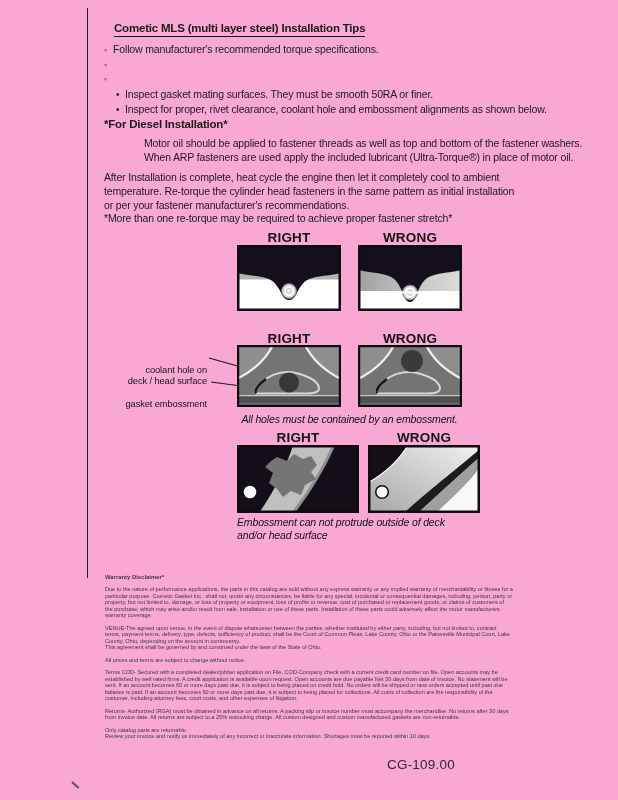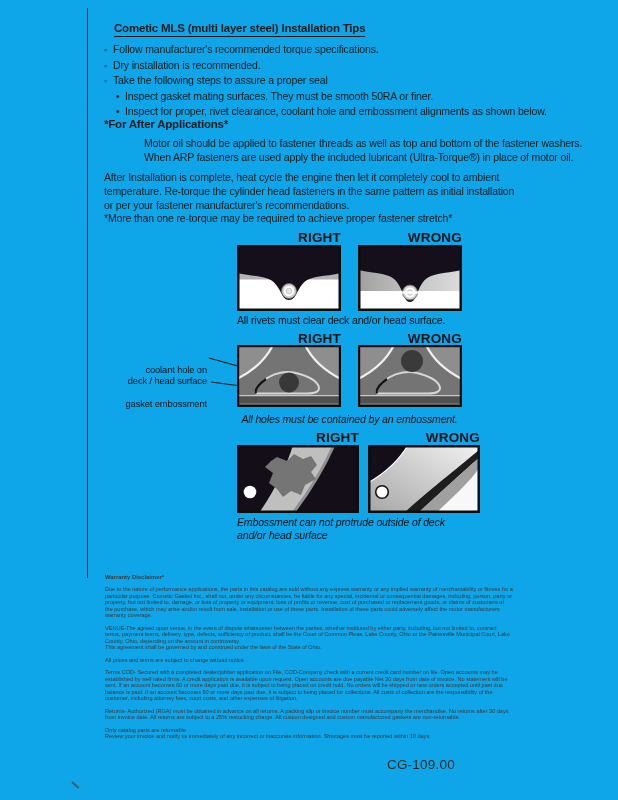--- a/index.html
+++ b/index.html
@@ -1,17 +1,17 @@
 <!DOCTYPE html>
 <html><head>
 <meta charset="utf-8">
 <style>
   html,body{margin:0;padding:0;background:#e8e8e8;}
   .page{
-    position:relative;width:618px;height:800px;background:#0ea5e9;
+    position:relative;width:618px;height:800px;background:#f9a8d4;
     font-family:"Liberation Sans",sans-serif;color:#1a1a1a;overflow:hidden;
     margin:0 auto;
   }
   .abs{position:absolute;}
   
   .edge-line{left:87px;top:8px;width:1.3px;height:570px;background:#1c1c1c;}
   .corner-mark{left:71px;top:784px;width:9px;height:1.5px;background:#555;transform:rotate(42deg);}
   
   .title{left:114px;top:22px;font-size:11.5px;font-weight:bold;letter-spacing:-0.2px;
          border-bottom:1.4px solid #111;padding-bottom:2px;white-space:nowrap;}
@@ -21,21 +21,21 @@
   .bmark{width:9px;font-size:9px;flex:0 0 9px;}
   .srow{padding-left:12px;}
   .smark{width:9px;font-size:10px;flex:0 0 9px;}
   
   .diesel-h{left:104px;top:118px;font-size:11.5px;font-weight:bold;letter-spacing:-0.2px;}
   .para{font-size:10.5px;letter-spacing:-0.15px;line-height:14.2px;white-space:pre-line;}
   .p1{left:104px;top:136px;width:470px;margin-left:40px;}
   .p2{left:104px;top:170px;width:470px;}
   .note{left:104px;top:212px;width:470px;font-size:10.5px;letter-spacing:-0.15px;}
   
-  .dhead{font-size:13.5px;font-weight:600;letter-spacing:0.2px;text-align:right;color:#141414;}
+  .dhead{font-size:13.5px;font-weight:600;letter-spacing:0.2px;text-align:center;color:#141414;}
   .caption{font-size:10.5px;letter-spacing:-0.15px;color:#111;}
   .figbox{line-height:0;}
   
   .callout{font-size:9.3px;letter-spacing:-0.1px;line-height:11px;text-align:right;color:#141414;margin-top:24px;}
   
   .warranty{left:105px;top:574px;width:408px;color:#3b3b3b;}
   .warranty .wh{font-size:5.9px;font-weight:bold;margin:0 0 6px 0;}
   .warranty p{font-size:5.6px;line-height:6.5px;margin:0 0 6px 0;white-space:pre-line;letter-spacing:-0.02px;}
   
   .pagecode{left:387px;top:757px;font-size:13.5px;letter-spacing:0.2px;color:#2b2b2b;}
@@ -50,37 +50,35 @@
 
   <div class="abs title">Cometic MLS (multi layer steel) Installation Tips</div>
 
   <div class="abs bullets">
     <div class="brow">
       <span class="bmark">◦</span>
       <span>Follow manufacturer's recommended torque specifications.</span>
     </div>
     <div class="brow">
       <span class="bmark">◦</span>
-      <span>Dry installation is recommended.</span>
     </div>
     <div class="brow">
       <span class="bmark">◦</span>
-      <span>Take the following steps to assure a proper seal</span>
     </div>
     <div class="brow srow">
       <span class="smark">•</span>
       <span>Inspect gasket mating surfaces.  They must be smooth 50RA or finer.</span>
     </div>
     <div class="brow srow">
       <span class="smark">•</span>
       <span>Inspect for proper, rivet clearance, coolant hole and embossment alignments as shown below.</span>
     </div>
   </div>
 
-  <div class="abs diesel-h">*For After Applications*</div>
+  <div class="abs diesel-h">*For Diesel Installation*</div>
   <div class="abs para p1">Motor oil should be applied to fastener threads as well as top and bottom of the fastener washers.
 When ARP fasteners are used apply the included lubricant (Ultra-Torque®) in place of motor oil.</div>
   <div class="abs para p2">After Installation is complete, heat cycle the engine then let it completely cool to ambient
 temperature. Re-torque the cylinder head fasteners in the same pattern as initial installation
 or per your fastener manufacturer's recommendations.</div>
   <div class="abs note">*More than one re-torque may be required to achieve proper fastener stretch*</div>
 
   <div class="abs dhead" style="left:237px;top:230px;width:104px;">RIGHT</div>
   <div class="abs dhead" style="left:358px;top:230px;width:104px;">WRONG</div>
 
@@ -114,21 +112,20 @@
       <g>
         <circle cx="52" cy="47.5" r="7.5" fill="#cfcfcf" stroke="#666" stroke-width="0.9"></circle>
         <circle cx="52" cy="47.5" r="5.2" fill="#ffffff"></circle>
         <circle cx="52" cy="47.5" r="2.8" fill="#e8e8e8" stroke="#a8a8a8" stroke-width="0.6"></circle>
         <rect x="44" y="46.4" width="16" height="2.3" fill="#ffffff" opacity="0.95"></rect>
       </g>
       <rect x="1.25" y="1.25" width="101.5" height="63.5" fill="none" stroke="#0d0d0d" stroke-width="2.5"></rect>
     </svg>
   </div>
 
-  <div class="abs caption" style="left:237px;top:314px;">All rivets must clear deck and/or head surface.</div>
 
   <div class="abs dhead" style="left:237px;top:331px;width:104px;">RIGHT</div>
   <div class="abs dhead" style="left:358px;top:331px;width:104px;">WRONG</div>
 
   <div class="abs callout" style="left:107px;top:341px;width:100px;white-space:pre-line;">coolant hole on
 deck / head surface</div>
   <div class="abs callout" style="left:107px;top:375px;width:100px;">gasket embossment</div>
 
   <svg class="abs" style="left:205px;top:340px;" width="92" height="60" viewBox="0 0 92 60">
     <line x1="4" y1="18" x2="76" y2="38" stroke="#1c1c1c" stroke-width="1.1"></line>

